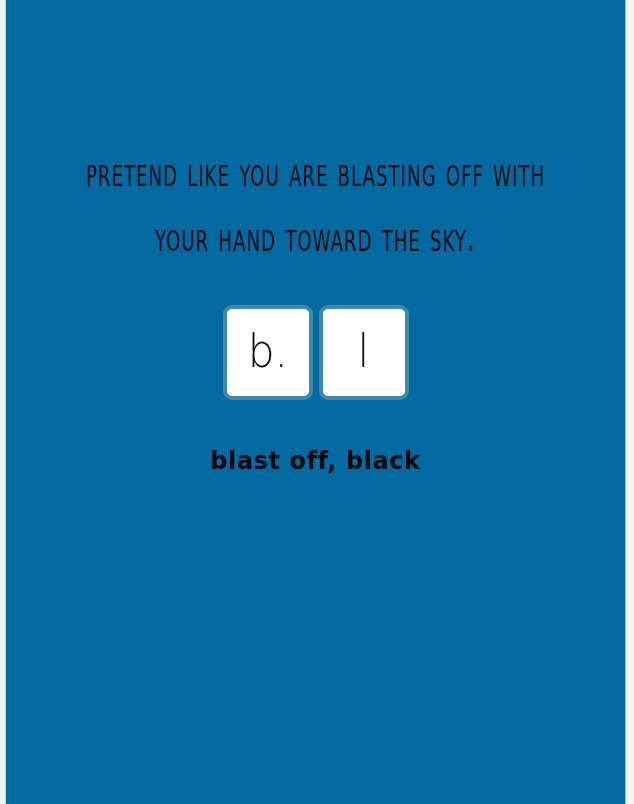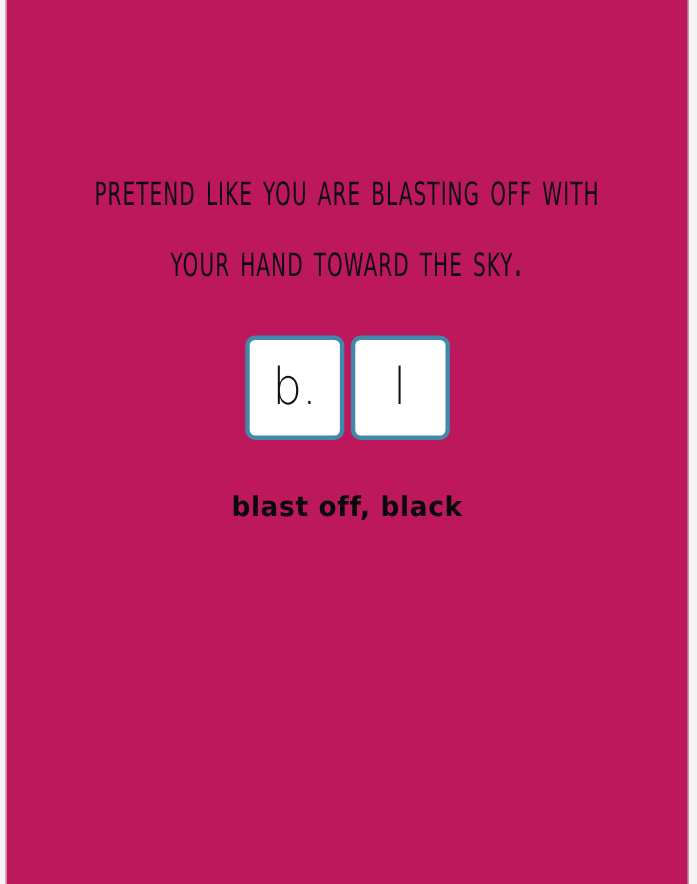--- a/index.html
+++ b/index.html
@@ -13,21 +13,21 @@
     font-family: "Liberation Sans", sans-serif;
     overflow: hidden;
   }
 
   .page-sheet {
     position: absolute;
     left: 5px;
     top: 0;
     width: 621px;
     height: 804px;
-    background: #be185d;
+    background: #0369a1;
     border-left: 1px solid #d2d3d7;
     border-right: 1px solid #b9babe;
     box-sizing: border-box;
   }
 
   .page-inner {
     position: relative;
     width: 100%;
     height: 100%;
   }

